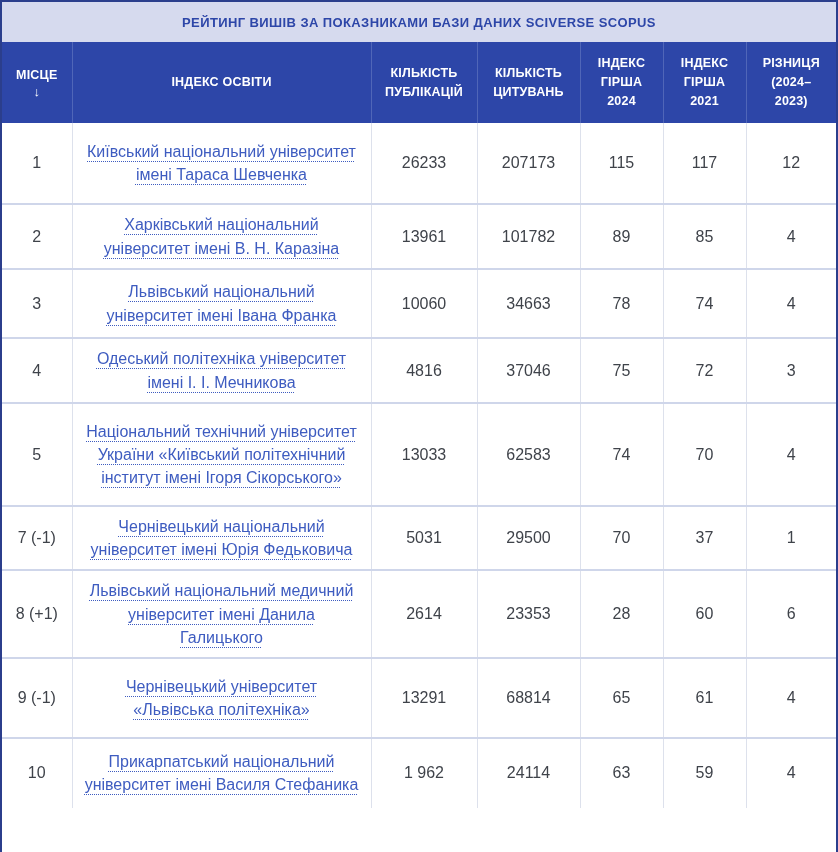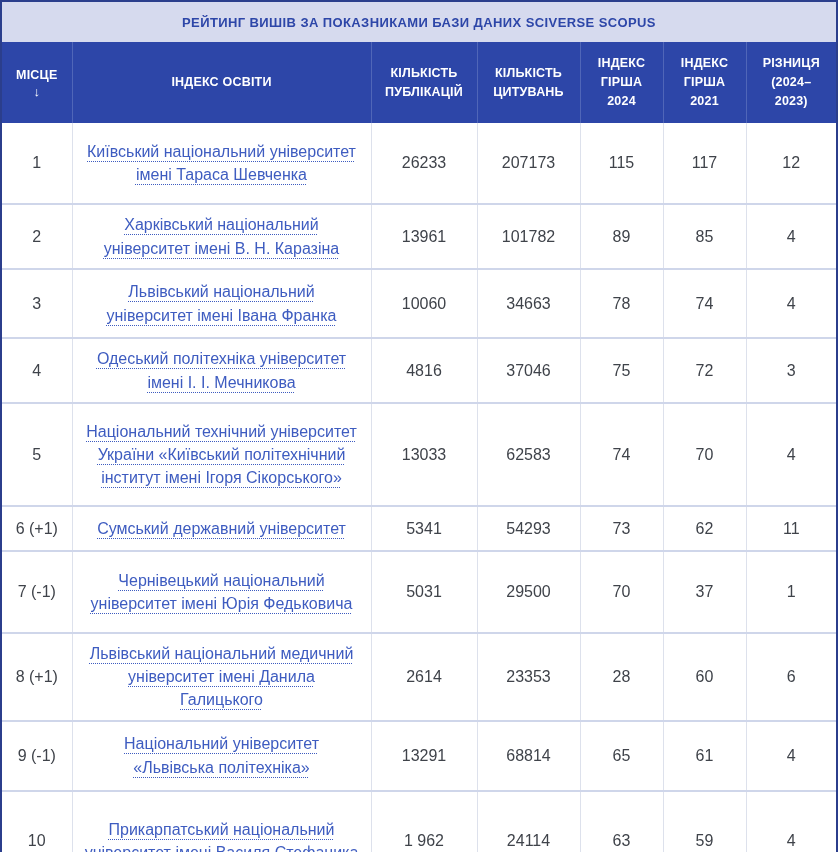--- a/index.html
+++ b/index.html
@@ -158,49 +158,40 @@
       <tr>
         <td>5</td>
         <td class="name-cell"><a class="uni-link">Національний технічний університет України «Київський політехнічний інститут імені Ігоря Сікорського»</a></td>
         <td>13033</td>
         <td>62583</td>
         <td>74</td>
         <td>70</td>
         <td>4</td>
       </tr>
       <tr>
-        <td>6 (+1)</td>
-        <td class="name-cell"><a class="uni-link">Сумський державний університет</a></td>
-        <td>5341</td>
-        <td>54293</td>
-        <td>73</td>
-        <td>62</td>
-        <td>11</td>
-      </tr>
-      <tr>
         <td>7 (-1)</td>
         <td class="name-cell"><a class="uni-link">Чернівецький національний університет імені Юрія Федьковича</a></td>
         <td>5031</td>
         <td>29500</td>
         <td>70</td>
         <td>37</td>
         <td>1</td>
       </tr>
       <tr>
         <td>8 (+1)</td>
         <td class="name-cell"><a class="uni-link">Львівський національний медичний університет імені Данила Галицького</a></td>
         <td>2614</td>
         <td>23353</td>
         <td>28</td>
         <td>60</td>
         <td>6</td>
       </tr>
       <tr>
         <td>9 (-1)</td>
-        <td class="name-cell"><a class="uni-link">Національний університет «Львівська політехніка»</a></td>
+        <td class="name-cell"><a class="uni-link">Чернівецький університет «Львівська політехніка»</a></td>
         <td>13291</td>
         <td>68814</td>
         <td>65</td>
         <td>61</td>
         <td>4</td>
       </tr>
       <tr>
         <td>10</td>
         <td class="name-cell"><a class="uni-link">Прикарпатський національний університет імені Василя Стефаника</a></td>
         <td>1 962</td>

